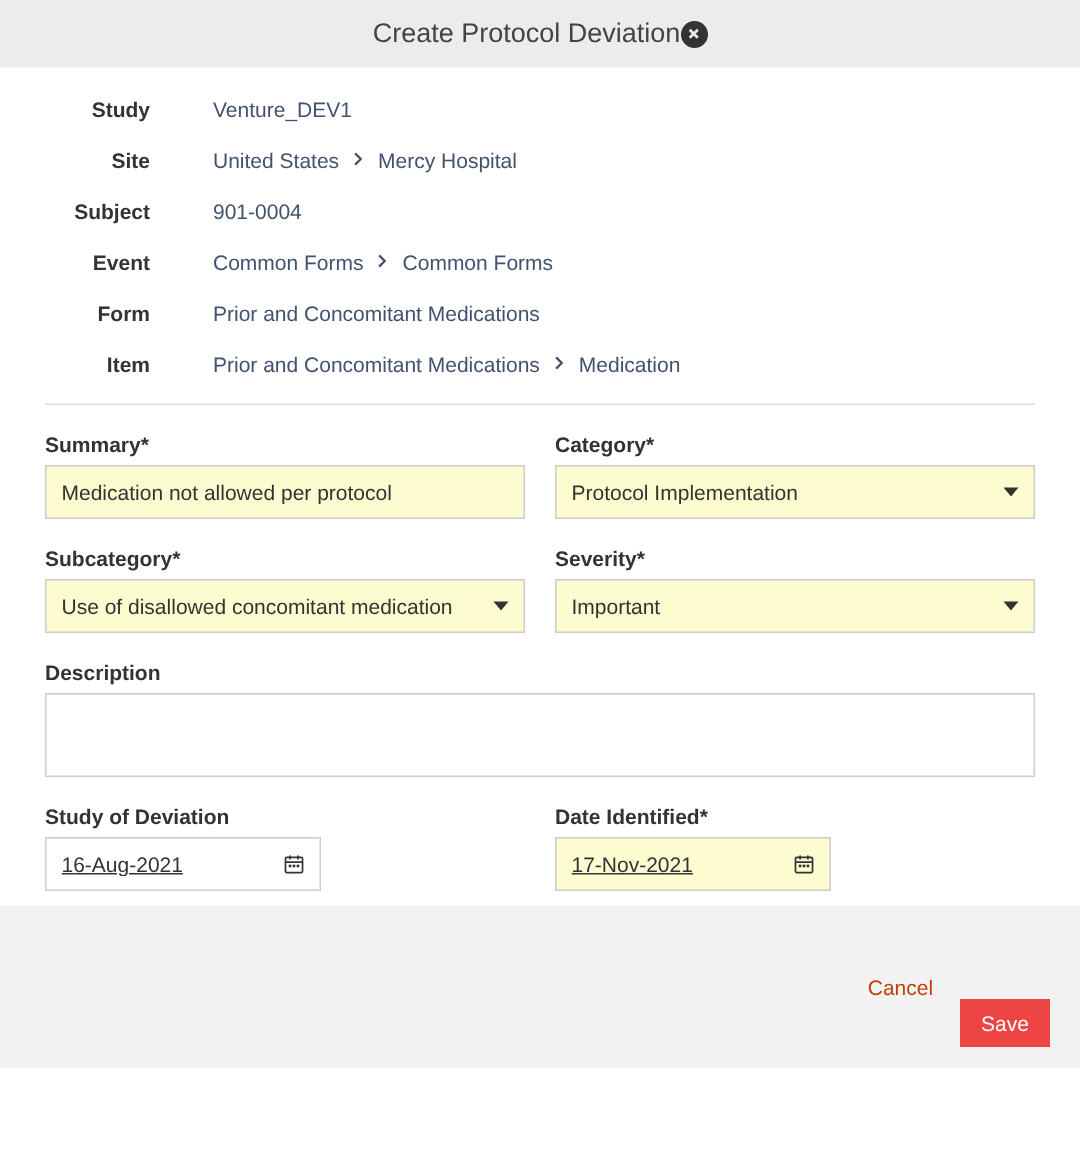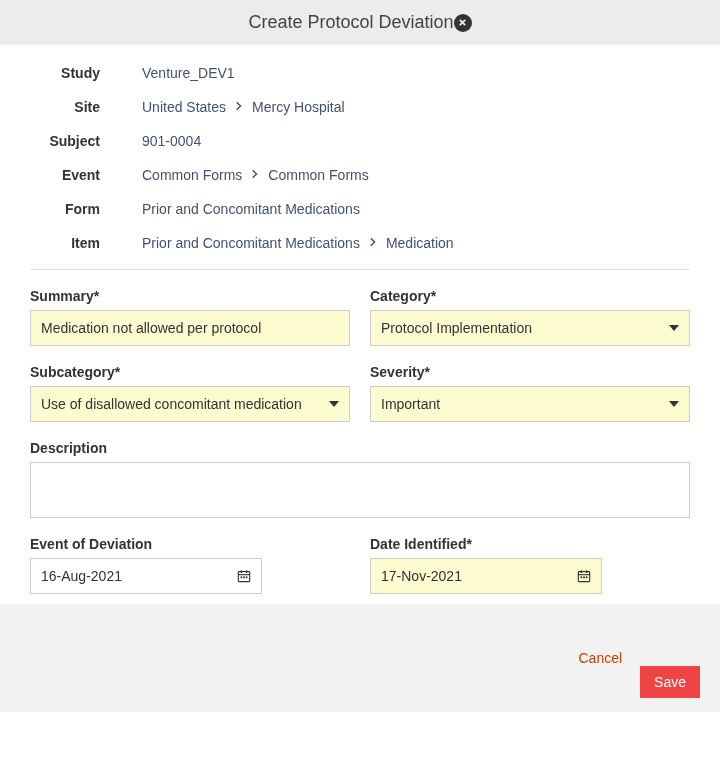--- a/index.html
+++ b/index.html
@@ -116,21 +116,22 @@
   textarea.desc {
     border: 1px solid #ccc;
     width: 100%;
     height: 56px;
     resize: none;
     font-family: inherit;
     font-size: 14px;
     padding: 8px 10px;
   }
   .date-input {
-    width: 232px;
+    width: 184px;
+    text-decoration: underline;
   }
   .cal-icon {
     width: 14px;
     height: 14px;
     flex-shrink: 0;
     color: #333;
   }
   .footer {
     background: #f2f2f2;
     padding: 14px 20px;
@@ -257,21 +258,21 @@
         <span class="caret-down"></span>
       </div>
     </div>
 
     <div class="field-group full">
       <span class="field-label">Description</span>
       <textarea class="desc" style=""></textarea>
     </div>
 
     <div class="field-group">
-      <span class="field-label">Event of Deviation</span>
+      <span class="field-label">Study of Deviation</span>
       <div class="input-box date-input">
         <span class="input-text">16-Aug-2021</span>
         <svg class="cal-icon" viewBox="0 0 16 16">
           <rect x="1.5" y="3" width="13" height="11.5" rx="1" fill="none" stroke="#333" stroke-width="1.3"></rect>
           <line x1="1.5" y1="6.5" x2="14.5" y2="6.5" stroke="#333" stroke-width="1.3"></line>
           <line x1="5" y1="1.5" x2="5" y2="4.5" stroke="#333" stroke-width="1.3"></line>
           <line x1="11" y1="1.5" x2="11" y2="4.5" stroke="#333" stroke-width="1.3"></line>
           <rect x="4" y="8.5" width="2" height="2" fill="#333"></rect>
           <rect x="7" y="8.5" width="2" height="2" fill="#333"></rect>
           <rect x="10" y="8.5" width="2" height="2" fill="#333"></rect>

